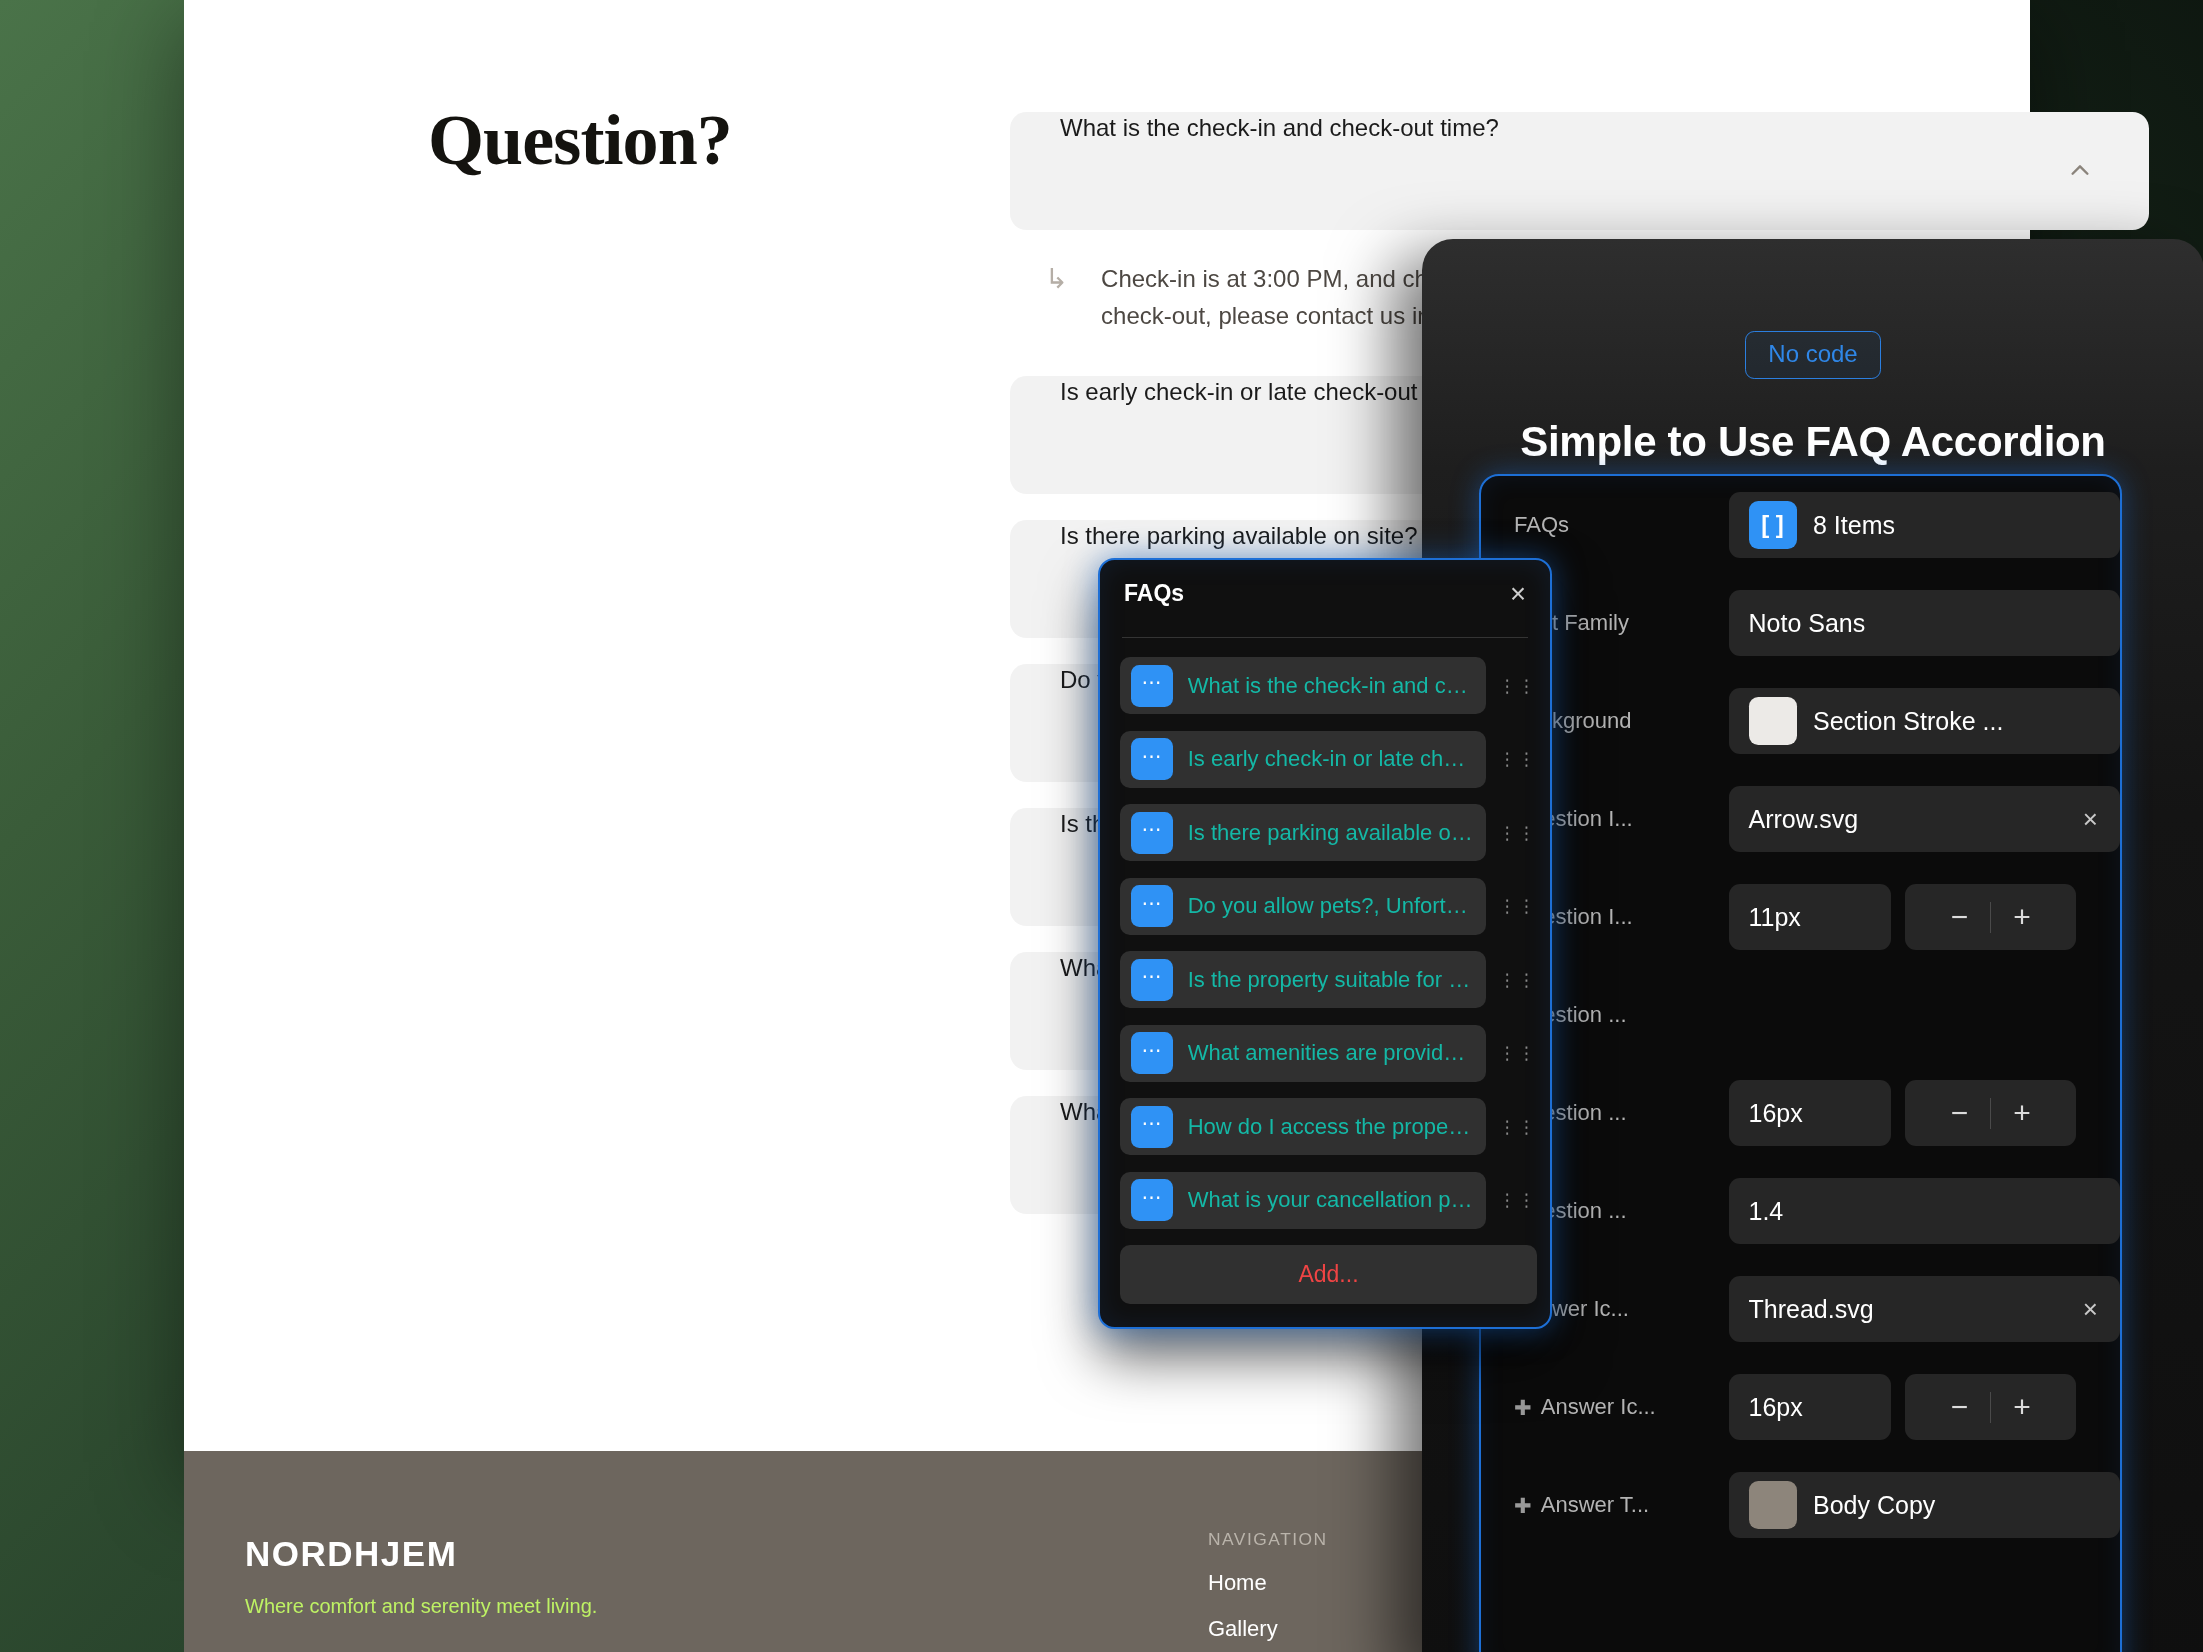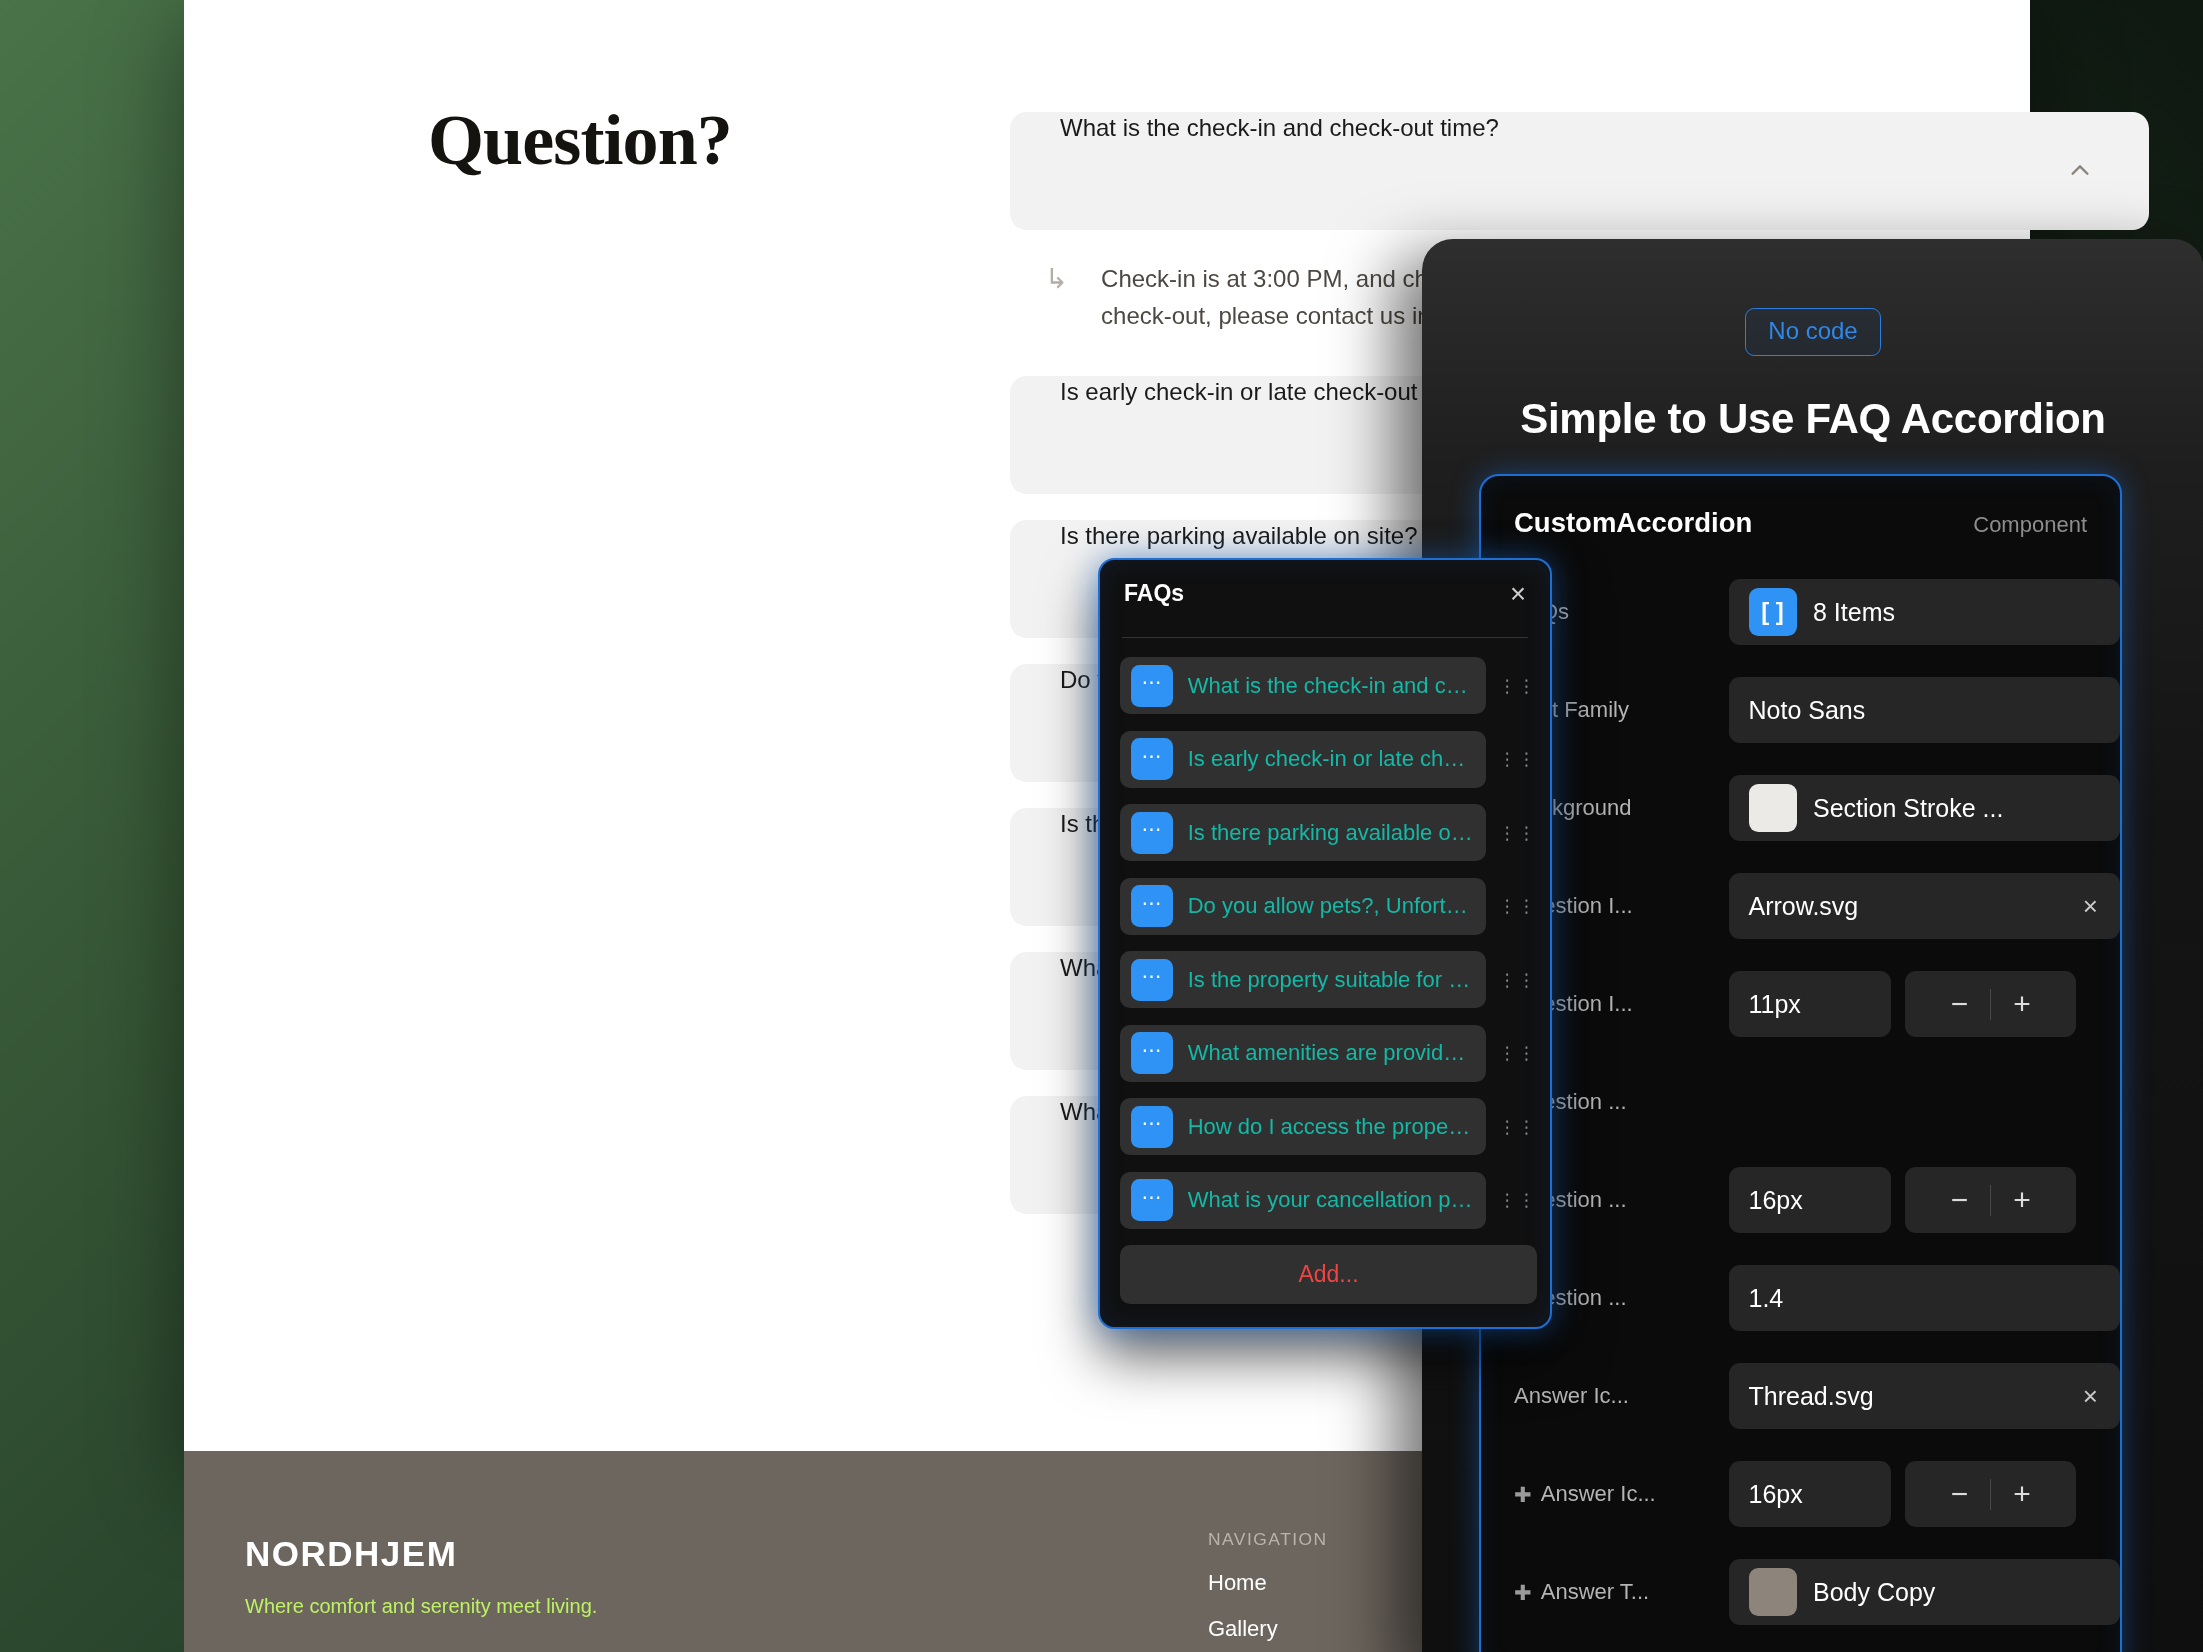--- a/index.html
+++ b/index.html
@@ -90,21 +90,21 @@
   }
 
   
   .panel {
     position: absolute; left: 1422px; top: 239px; width: 782px; height: 1433px;
     background: linear-gradient(180deg, #2e2e2e 0%, #1e1e1e 16%, #141414 40%, #0f0f0f 100%);
     border-radius: 31px 31px 0 0;
     box-shadow: -27.5px 18.4px 64px rgba(0,0,0,.55);
     overflow: hidden;
   }
-  .badge-wrap { text-align: center; padding-top: 69px; }
+  .badge-wrap { text-align: center; padding-top: 92px; }
   .badge {
     display: inline-block;
     border: 1.8px solid #2b7fe0;
     color: #2f87e8;
     border-radius: 9.2px;
     font-size: 24px;
     padding: 8.3px 22px 10px;
     background: rgba(25,70,120,.12);
   }
   .panel-title {
@@ -263,24 +263,20 @@
 </div>
 
 <div class="panel">
 
   <div class="badge-wrap">
     <span class="badge">No code</span>
   </div>
   <div class="panel-title">Simple to Use FAQ Accordion</div>
 
   <div class="prop-card">
-    <div class="prop-head">
-      <span class="name">CustomAccordion</span>
-      <span class="kind">Component</span>
-    </div>
 
     <div class="prop-row">
       <div class="prop-label">FAQs</div>
       <div class="prop-control">
         <div class="field">
           <span class="swatch-blue">[ ]</span>
           <span>8 Items</span>
         </div>
       </div>
     </div>

